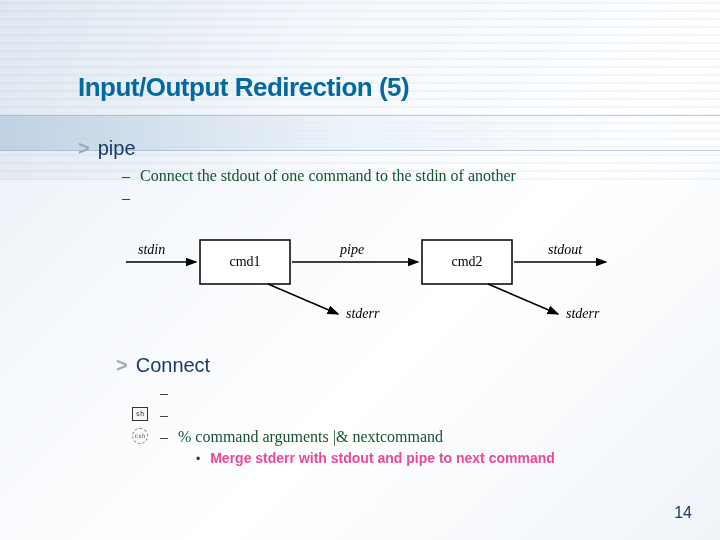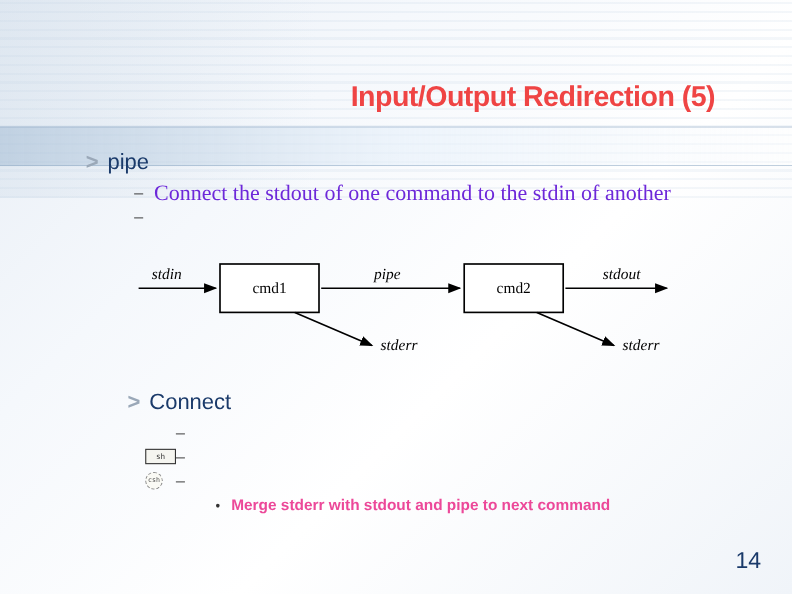--- a/index.html
+++ b/index.html
@@ -30,25 +30,24 @@
     z-index: 0;
   }
   .content {
     position: relative;
     z-index: 1;
     padding: 72px 70px 0 78px;
   }
   .title {
     font-size: 26px;
     font-weight: bold;
-    color: #ef4444;
+    color: #0369a1;
     font-family: Verdana, Arial, sans-serif;
     margin-bottom: 34px;
     letter-spacing: -0.5px;
-    text-align: right;
   }
   .section {
     margin-left: 0px;
   }
   .section-head {
     display: flex;
     align-items: baseline;
     gap: 8px;
     margin-bottom: 6px;
   }
@@ -73,23 +72,23 @@
     gap: 10px;
     margin-bottom: 2px;
   }
   .dash {
     color: #222;
     font-family: 'Times New Roman', serif;
     font-size: 16px;
     line-height: 20px;
   }
   .bullet-text {
-    color: #6d28d9;
+    color: #14532d;
     font-family: 'Times New Roman', serif;
-    font-size: 20px;
+    font-size: 16px;
     line-height: 20px;
   }
   .diagram-wrap {
     margin: 14px 0 28px 40px;
   }
   .example-section {
     margin-left: 38px;
   }
   .sub-bullets {
     margin-left: 44px;
@@ -98,21 +97,21 @@
     display: flex;
     align-items: flex-start;
     gap: 10px;
     margin-bottom: 2px;
     position: relative;
   }
   .shell-icon {
     position: absolute;
     left: -28px;
     top: 2px;
-    width: 28px; height: 14px;
+    width: 16px; height: 14px;
     border: 1px solid #333;
     background: #f5f5f0;
     font-size: 7px;
     font-family: monospace;
     text-align: center;
     line-height: 12px;
     color: #333;
   }
   .csh-icon {
     position: absolute;
@@ -148,21 +147,21 @@
     font-weight: bold;
     font-size: 14px;
     line-height: 18px;
   }
   .page-num {
     position: absolute;
     bottom: 18px;
     right: 28px;
     color: #1a3a6a;
     font-family: Verdana, Arial, sans-serif;
-    font-size: 21px;
+    font-size: 16px;
   }
 </style>
 </head>
 <body>
 
 <div class="bg-pattern"></div>
 <div class="bg-accent"></div>
 
 <div class="content">
 
@@ -224,20 +223,21 @@
       <div class="sub-row">
         <span class="dash">–</span>
       </div>
       <div class="sub-row">
         <span class="shell-icon">sh</span>
         <span class="dash">–</span>
       </div>
       <div class="sub-row">
         <span class="csh-icon">csh</span>
         <span class="dash">–</span>
+        <span class="bullet-text">% command arguments |&amp; nextcommand</span>
       </div>
     </div>
     <div class="nested-bullets">
       <div class="nested-row">
         <span class="dot">•</span>
         <span class="nested-text">Merge stderr with stdout and pipe to next command</span>
       </div>
     </div>
   </div>
 

